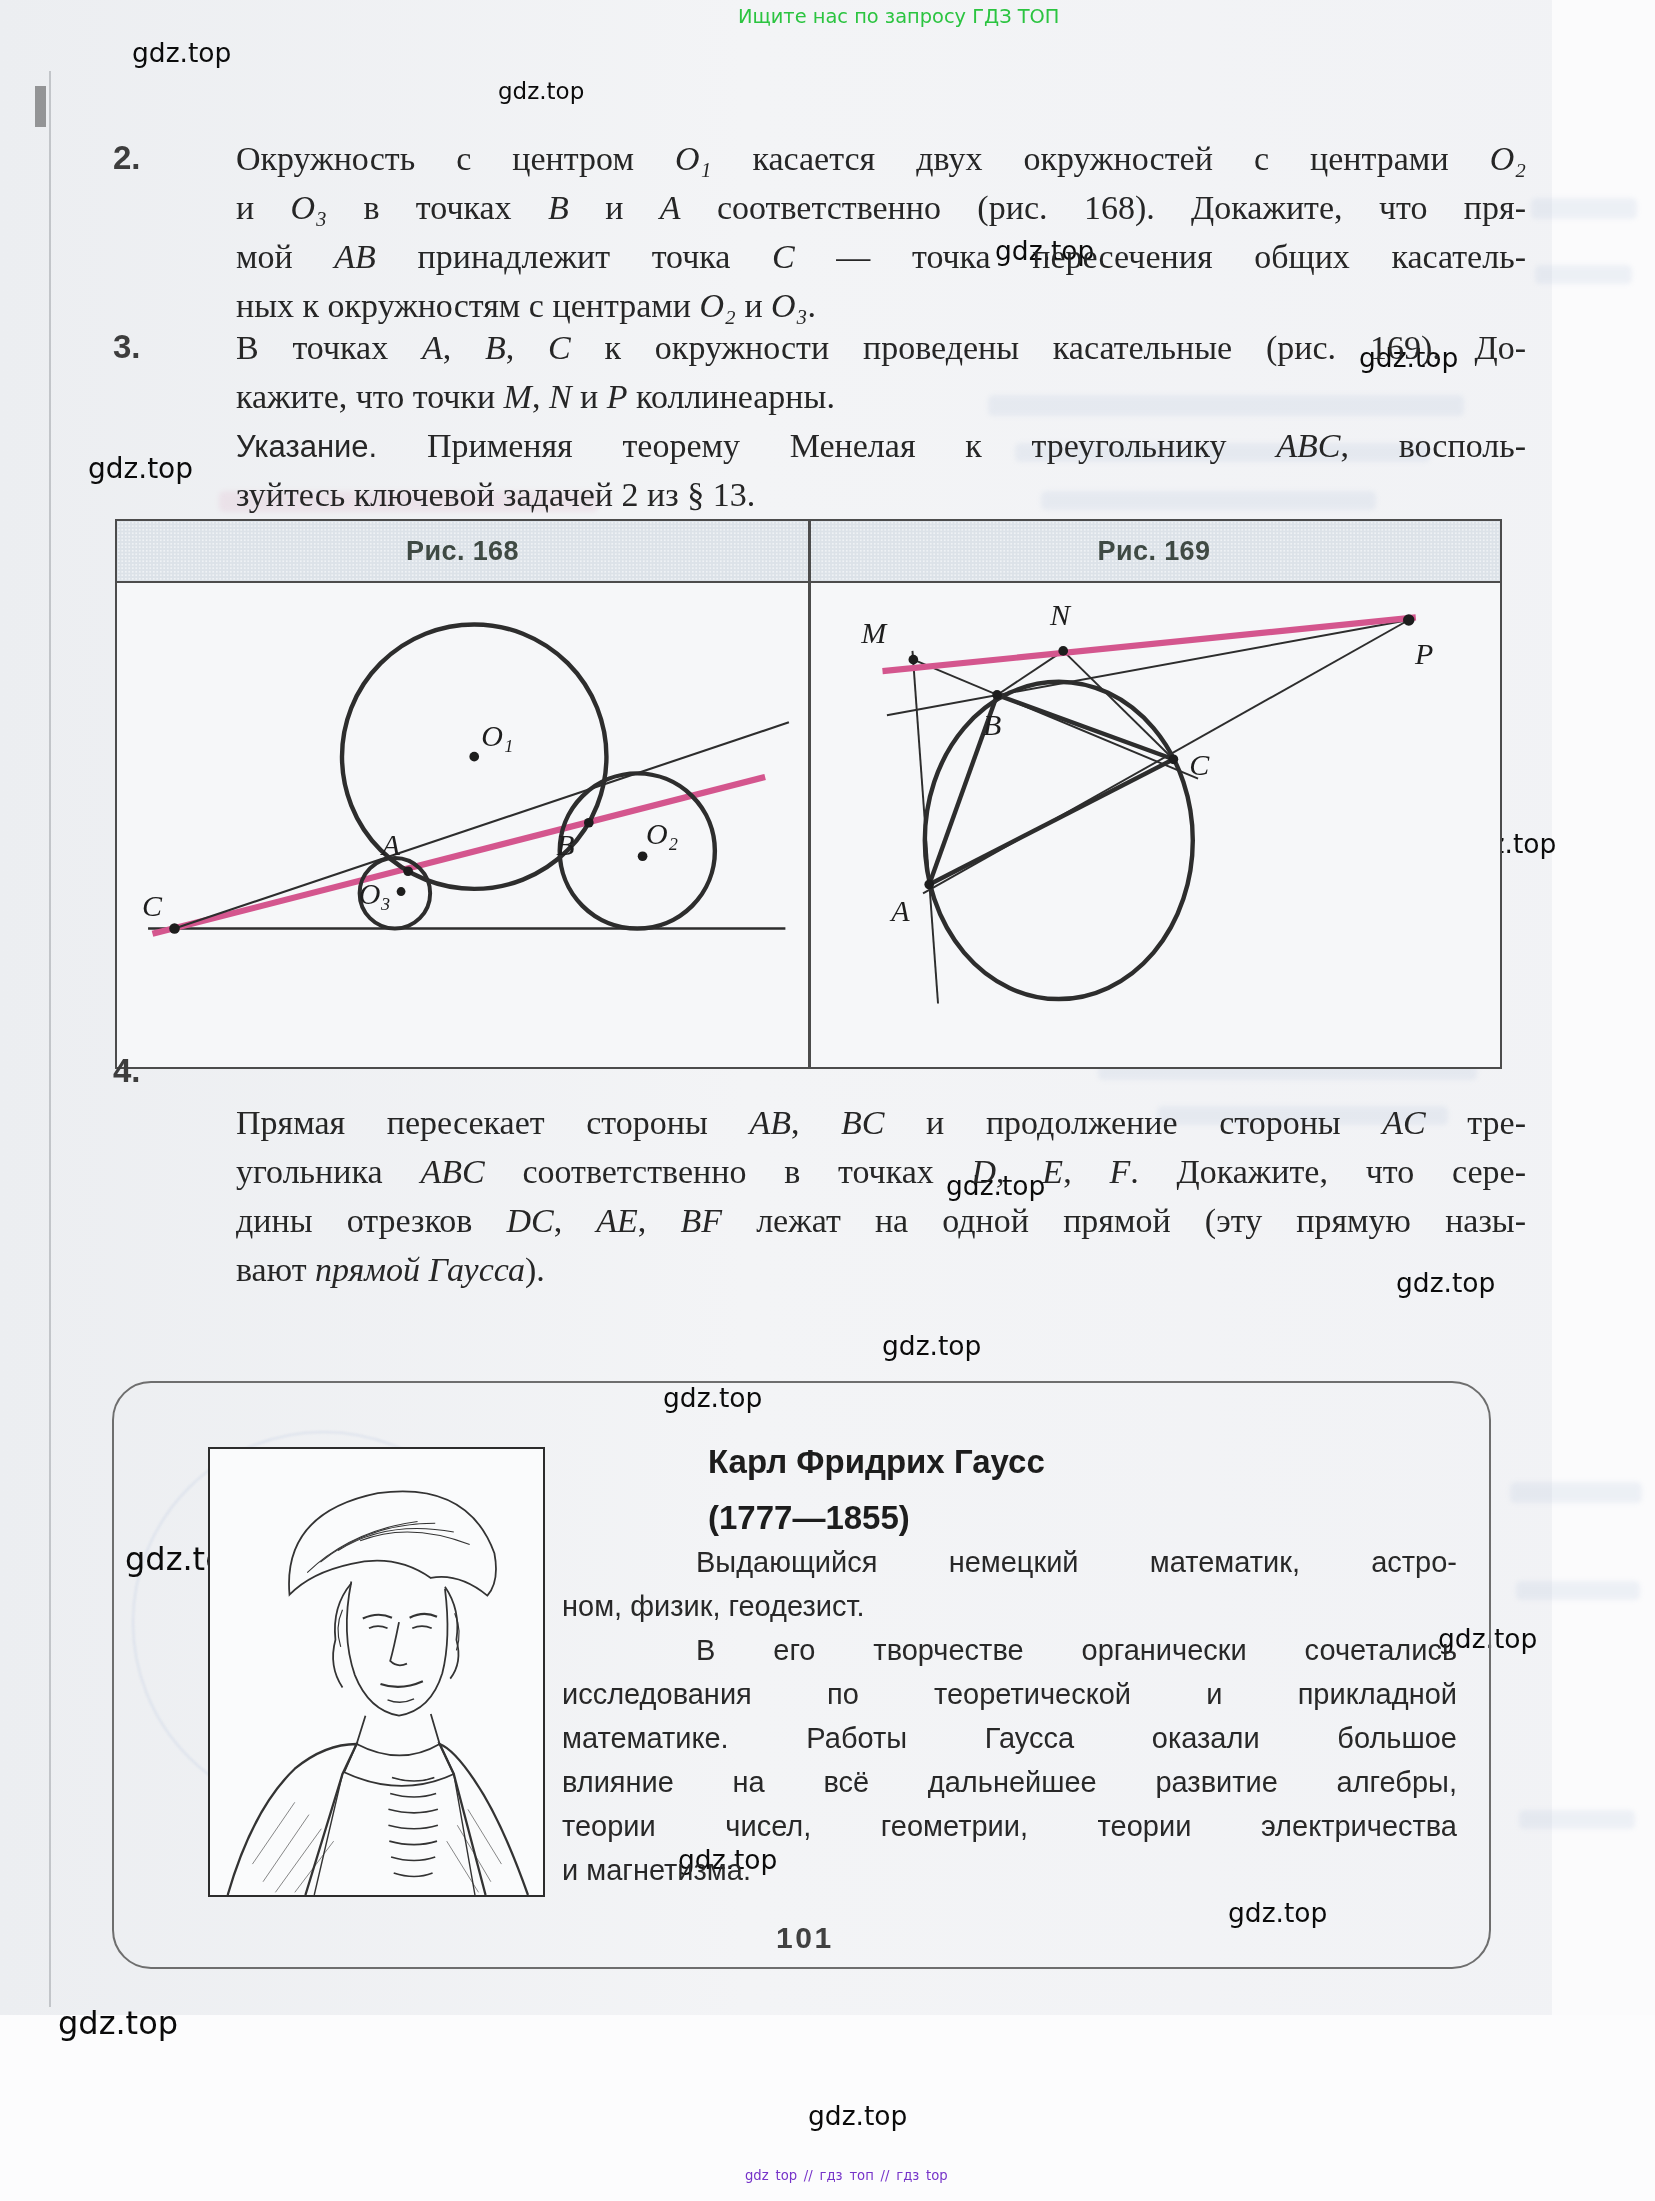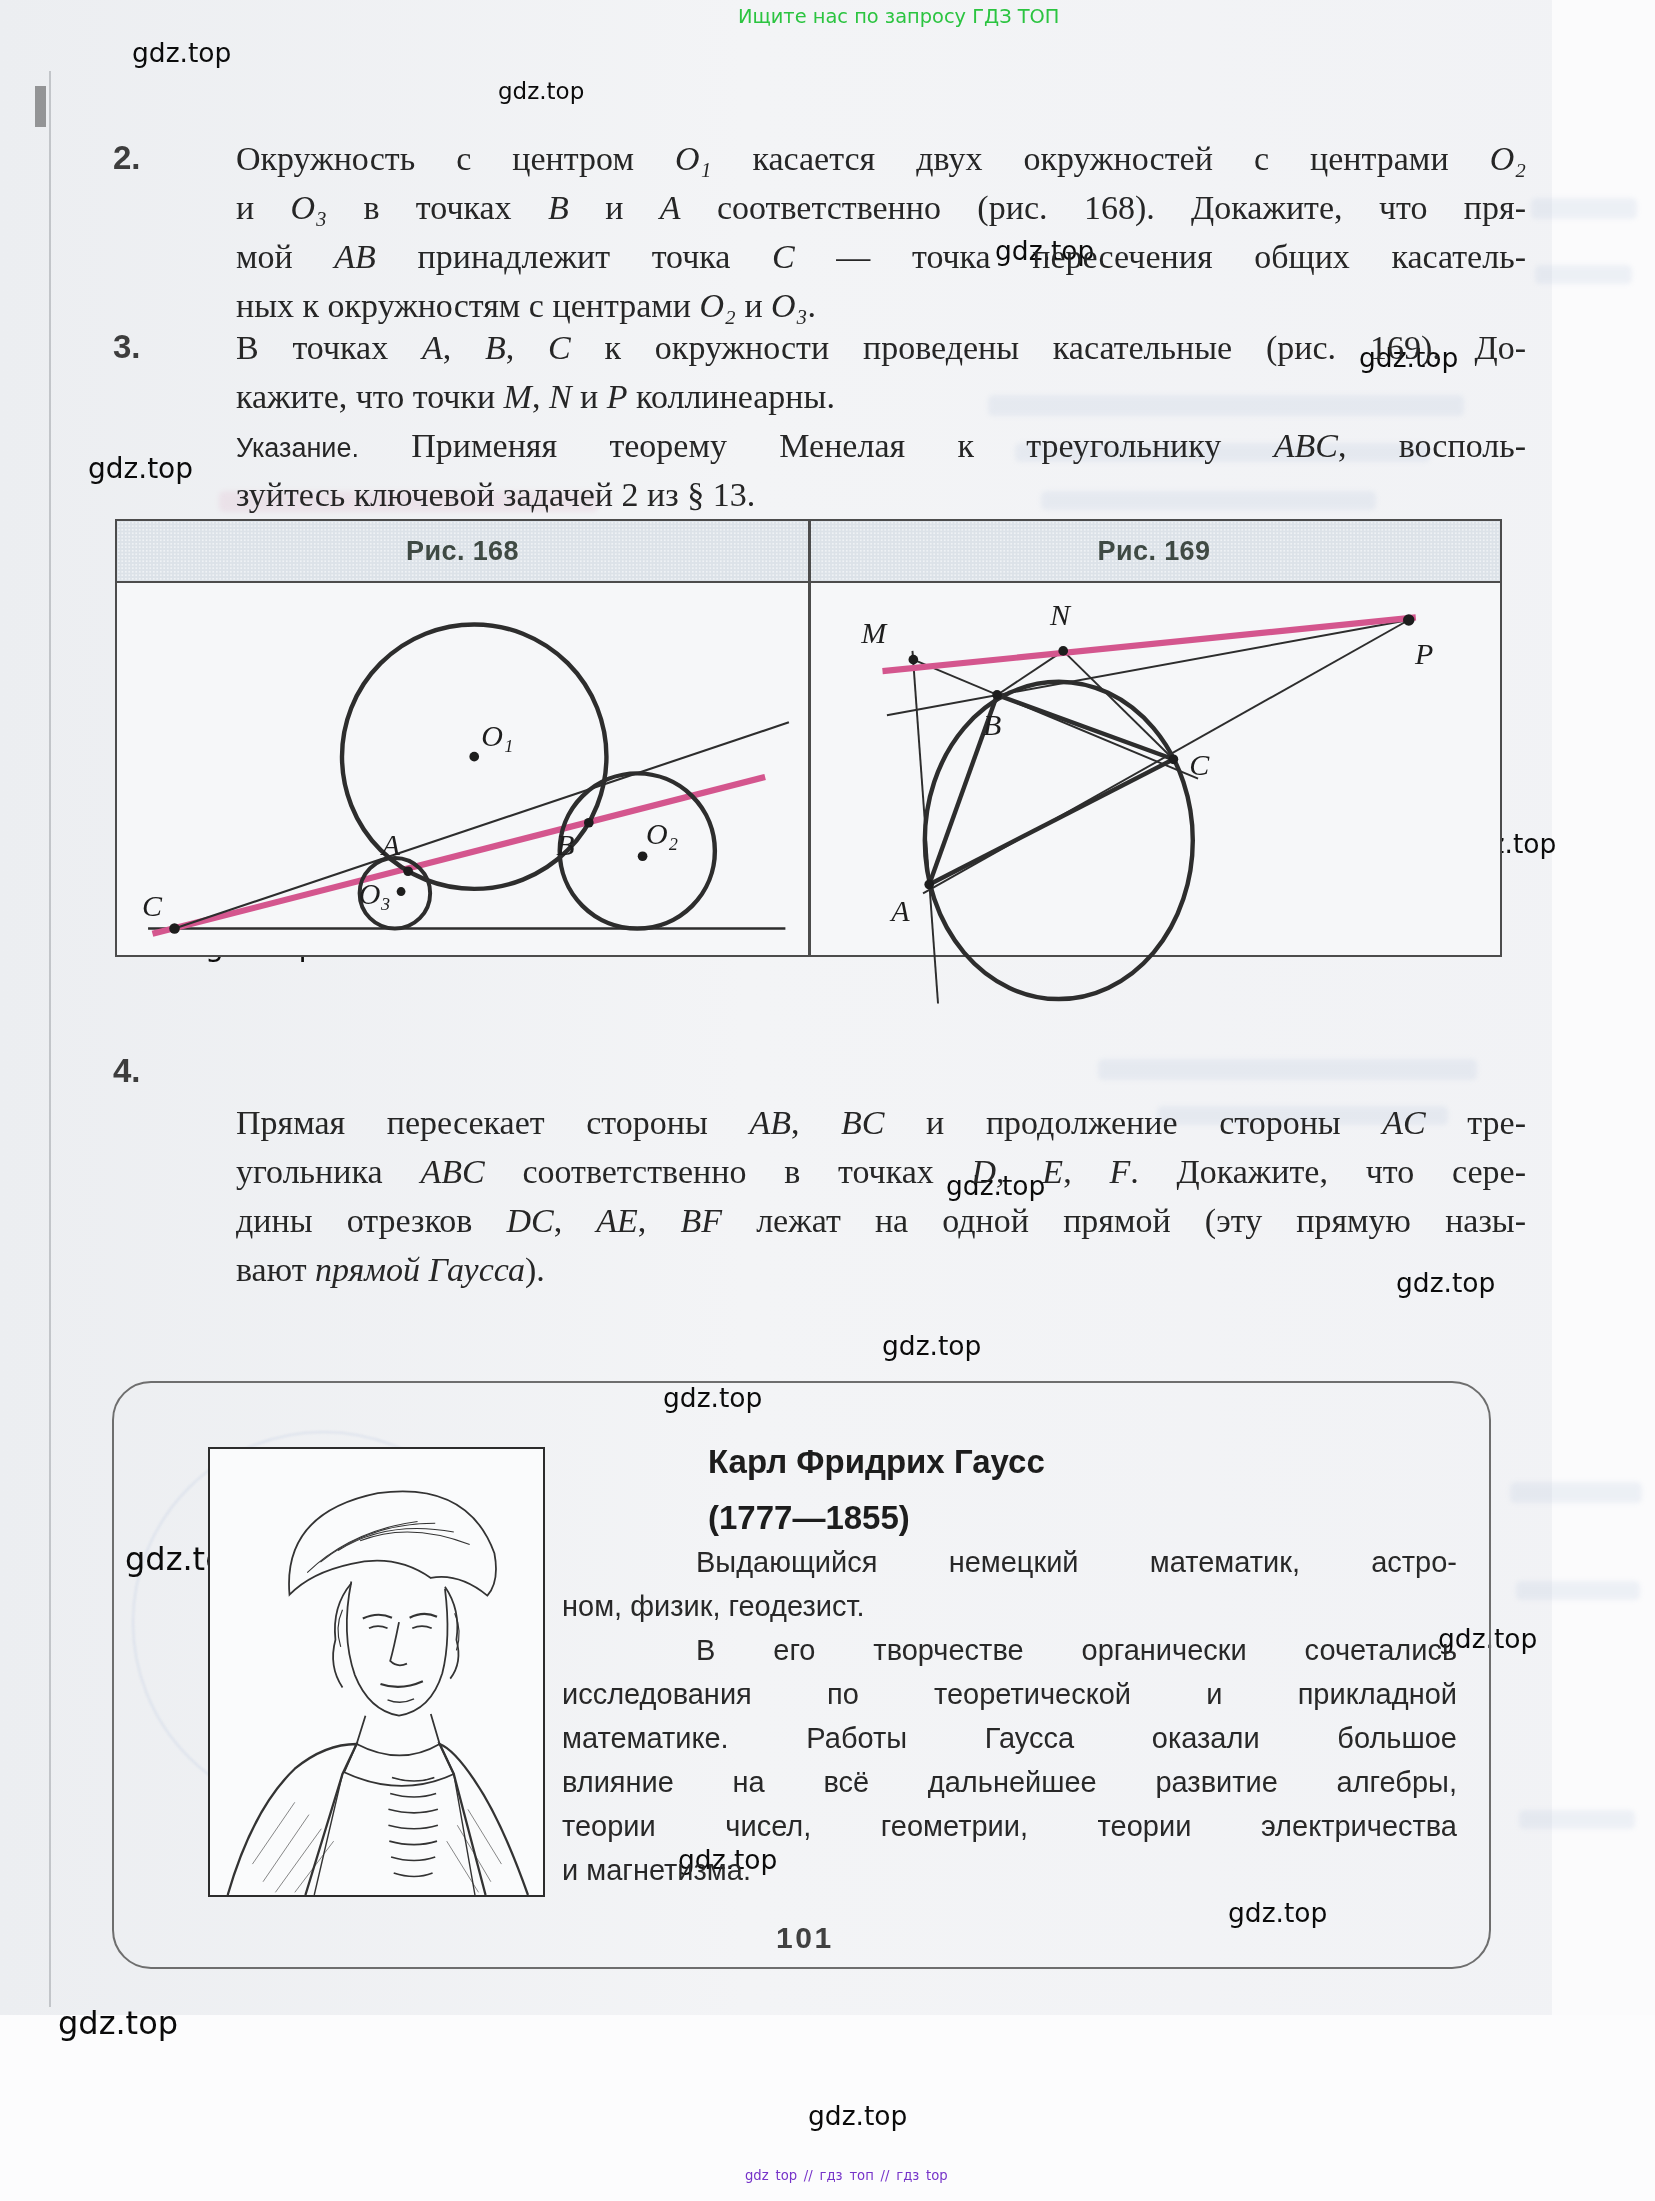--- a/index.html
+++ b/index.html
@@ -16,24 +16,24 @@
   .page-num{position:absolute;left:776px;top:1921px;font:bold 30px "Liberation Sans",sans-serif;
             color:#414141;letter-spacing:2.6px;}
   .footer-line{position:absolute;left:745px;top:2168px;font:13.2px "DejaVu Sans",sans-serif;
                color:#7633c9;word-spacing:2.6px;}
 
   .problem-num{position:absolute;left:113px;font:bold 33px "Liberation Sans",sans-serif;color:#3d3d3d;}
   .pblock{position:absolute;left:216px;width:1290px;font-size:34px;color:#262626;margin-left:20px;}
   .pblock .ln{height:49px;line-height:49px;overflow:visible;white-space:nowrap;}
   .pblock .ln.jfull{white-space:normal;text-align:justify;text-align-last:justify;}
   .mvar{font-style:italic;font-family:"Liberation Serif",serif;}
-  .lead{font-family:"Liberation Sans",sans-serif;font-size:27px;}
+  .lead{font-family:"Liberation Sans",sans-serif;font-size:31px;}
   .iterm{font-style:italic;}
 
-  .figtable{position:absolute;left:115px;top:519px;width:1387px;height:438px;
+  .figtable{position:absolute;left:115px;top:519px;width:1387px;height:550px;
             border:2.6px solid #4c4c4c;background:#f6f7f9;box-sizing:border-box;}
   .fighead{position:absolute;left:0;top:0;width:100%;height:62px;background:#dce2e8;
            background-image:radial-gradient(rgba(255,255,255,.55) 0.9px,transparent 0.9px);
            background-size:3.5px 3.5px;border-bottom:2.6px solid #4c4c4c;box-sizing:border-box;}
   .figdivider{position:absolute;left:691px;top:0;width:2.6px;height:100%;background:#4c4c4c;}
   .figcap{position:absolute;top:15px;font:bold 27px "Liberation Sans",sans-serif;
           color:#3f4a44;text-align:center;letter-spacing:0.4px;}
   .cap1{left:0;width:691px;} .cap2{left:693px;width:688px;}
   .figsvg{position:absolute;top:62px;height:424px;}
   .svg168{left:0;width:688px;} .svg169{left:693px;width:688px;}

